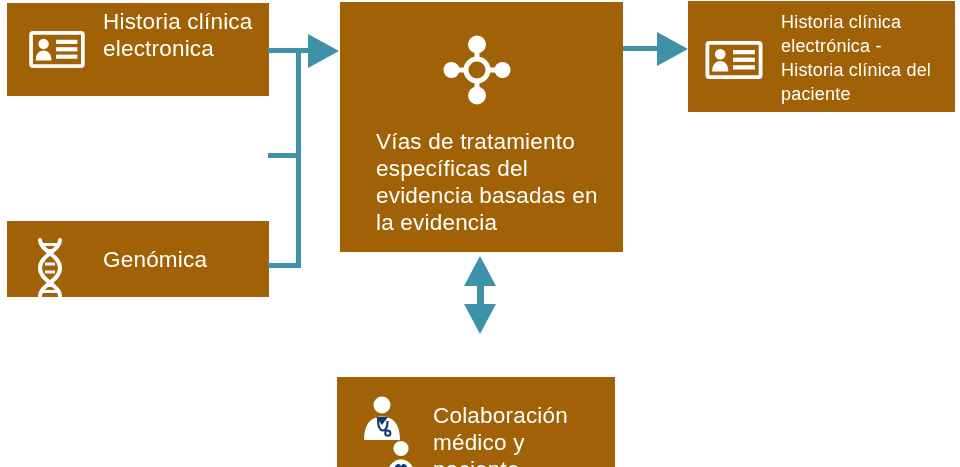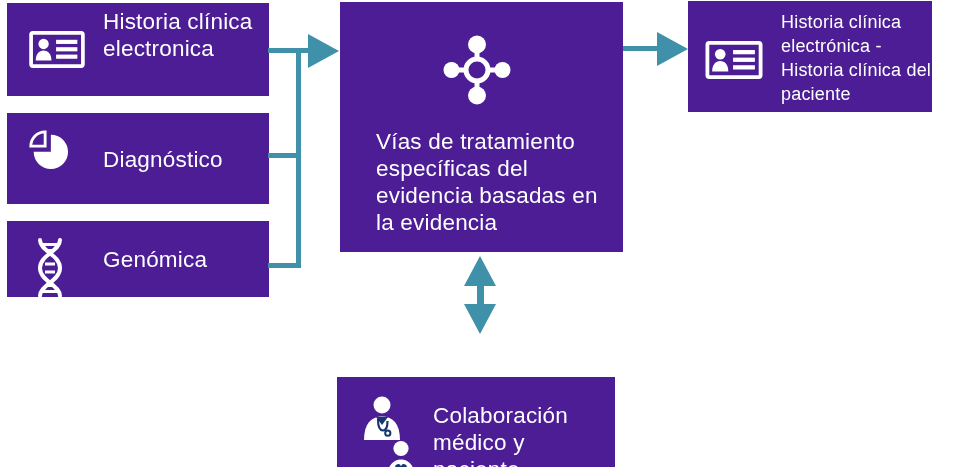--- a/index.html
+++ b/index.html
@@ -1,20 +1,20 @@
 <!DOCTYPE html>
 <html><head>
 <meta charset="utf-8">
 <style>
   html,body{margin:0;padding:0;background:#ffffff;}
   .canvas{
     position:relative;width:960px;height:467px;background:#ffffff;overflow:hidden;
     font-family:"Liberation Sans", sans-serif;
   }
-  .box{position:absolute;background:#4c1d95;color:#ffffff;}
+  .box{position:absolute;background:#a16207;color:#ffffff;}
   .box-label{
     position:absolute;color:#ffffff;font-size:22.5px;line-height:27px;letter-spacing:.2px;
   }
   .vcenter{top:50%;transform:translateY(-50%);}
   .icon{position:absolute;display:block;}
   
   .hline,.vline{position:absolute;background:#3F90A9;}
   .tri{position:absolute;width:0;height:0;}
   .tri-right{border-top:17px solid transparent;border-bottom:17px solid transparent;border-left:31px solid #3F90A9;}
   .tri-up{border-left:16px solid transparent;border-right:16px solid transparent;border-bottom:30px solid #3F90A9;}
@@ -32,27 +32,20 @@
       <path d="M7 32 C7 25 10.5 21 15.5 21 C20.5 21 24 25 24 32 Z" fill="#fff"></path>
       <g fill="#fff">
         <rect x="29" y="9.5" width="23" height="4.5"></rect>
         <rect x="29" y="17.5" width="23" height="4.5"></rect>
         <rect x="29" y="25.5" width="23" height="4.5"></rect>
       </g>
     </svg>
     <div class="box-label" style="left:96px;top:5px;width:158px;">Historia clínica electronica</div>
   </div>
 
-  <div class="box" style="left:7px;top:113px;width:262px;height:91px;">
-    <svg class="icon" style="left:20px;top:15px;" width="42" height="42" viewBox="0 0 44 44">
-      <path d="M25 7 A18 18 0 1 1 7 25 L25 25 Z" fill="#fff"></path>
-      <path d="M19 19 L19 4 A15 15 0 0 0 4 19 Z" fill="none" stroke="#fff" stroke-width="3"></path>
-    </svg>
-    <div class="box-label vcenter" style="left:96px;">Diagnóstico</div>
-  </div>
 
   <div class="box" style="left:7px;top:221px;width:262px;height:76px;">
     <svg class="icon" style="left:26px;top:17px;" width="34" height="60" viewBox="0 0 34 60">
       <g stroke="#fff" stroke-width="4" fill="none" stroke-linecap="round">
         <path d="M7 2 C7 13 27 17 27 30 C27 43 7 47 7 58"></path>
         <path d="M27 2 C27 13 7 17 7 30 C7 43 27 47 27 58"></path>
       </g>
       <g stroke="#fff" stroke-width="3">
         <line x1="10" y1="6.5" x2="24" y2="6.5"></line>
         <line x1="12" y1="12.5" x2="22" y2="12.5"></line>
@@ -75,21 +68,21 @@
         <circle cx="36" cy="36" r="11"></circle>
       </g>
       <circle cx="36" cy="10.5" r="9" fill="#fff"></circle>
       <circle cx="36" cy="61.5" r="9" fill="#fff"></circle>
       <circle cx="10.5" cy="36" r="8" fill="#fff"></circle>
       <circle cx="61.5" cy="36" r="8" fill="#fff"></circle>
     </svg>
     <div class="box-label" style="left:36px;top:126px;width:242px;">Vías de tratamiento específicas del evidencia basadas en la evidencia</div>
   </div>
 
-  <div class="box" style="left:688px;top:1px;width:244px;height:111px;">
+  <div class="box" style="left:688px;top:1px;width:267px;height:111px;">
     <svg class="icon" style="left:15px;top:40px;" width="62" height="38" viewBox="0 0 60 40">
       <rect x="2" y="2" width="56" height="36" rx="2" fill="none" stroke="#fff" stroke-width="4"></rect>
       <circle cx="15.5" cy="14" r="5.6" fill="#fff"></circle>
       <path d="M7 32 C7 25 10.5 21 15.5 21 C20.5 21 24 25 24 32 Z" fill="#fff"></path>
       <g fill="#fff">
         <rect x="29" y="9.5" width="23" height="4.5"></rect>
         <rect x="29" y="17.5" width="23" height="4.5"></rect>
         <rect x="29" y="25.5" width="23" height="4.5"></rect>
       </g>
     </svg>

